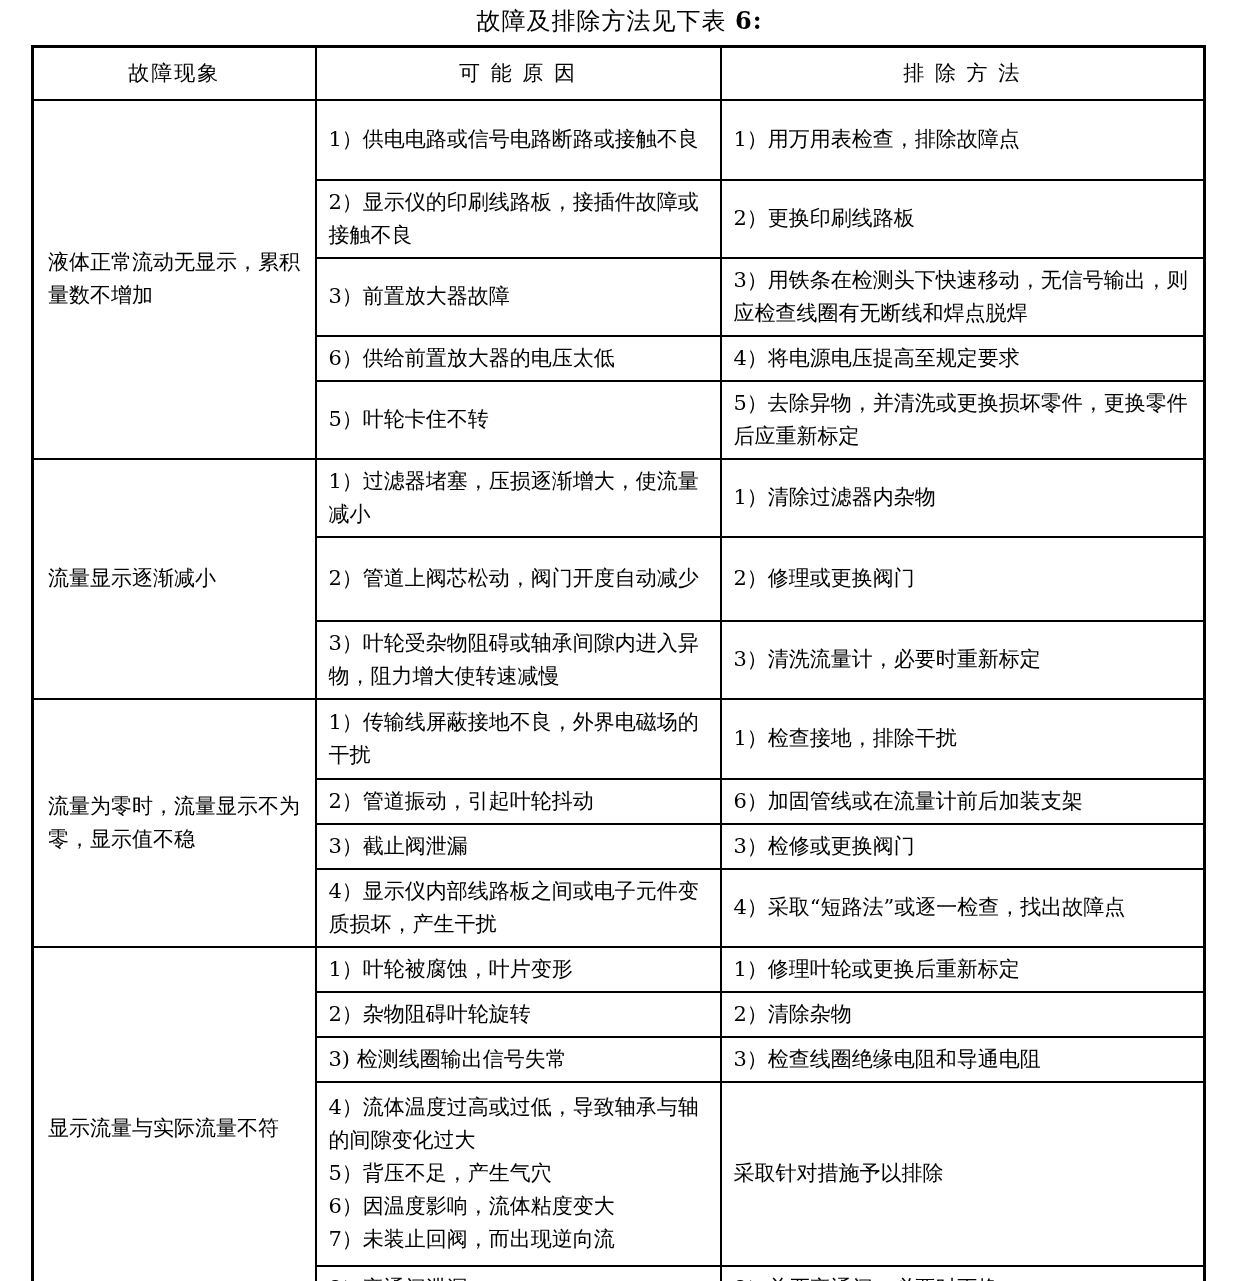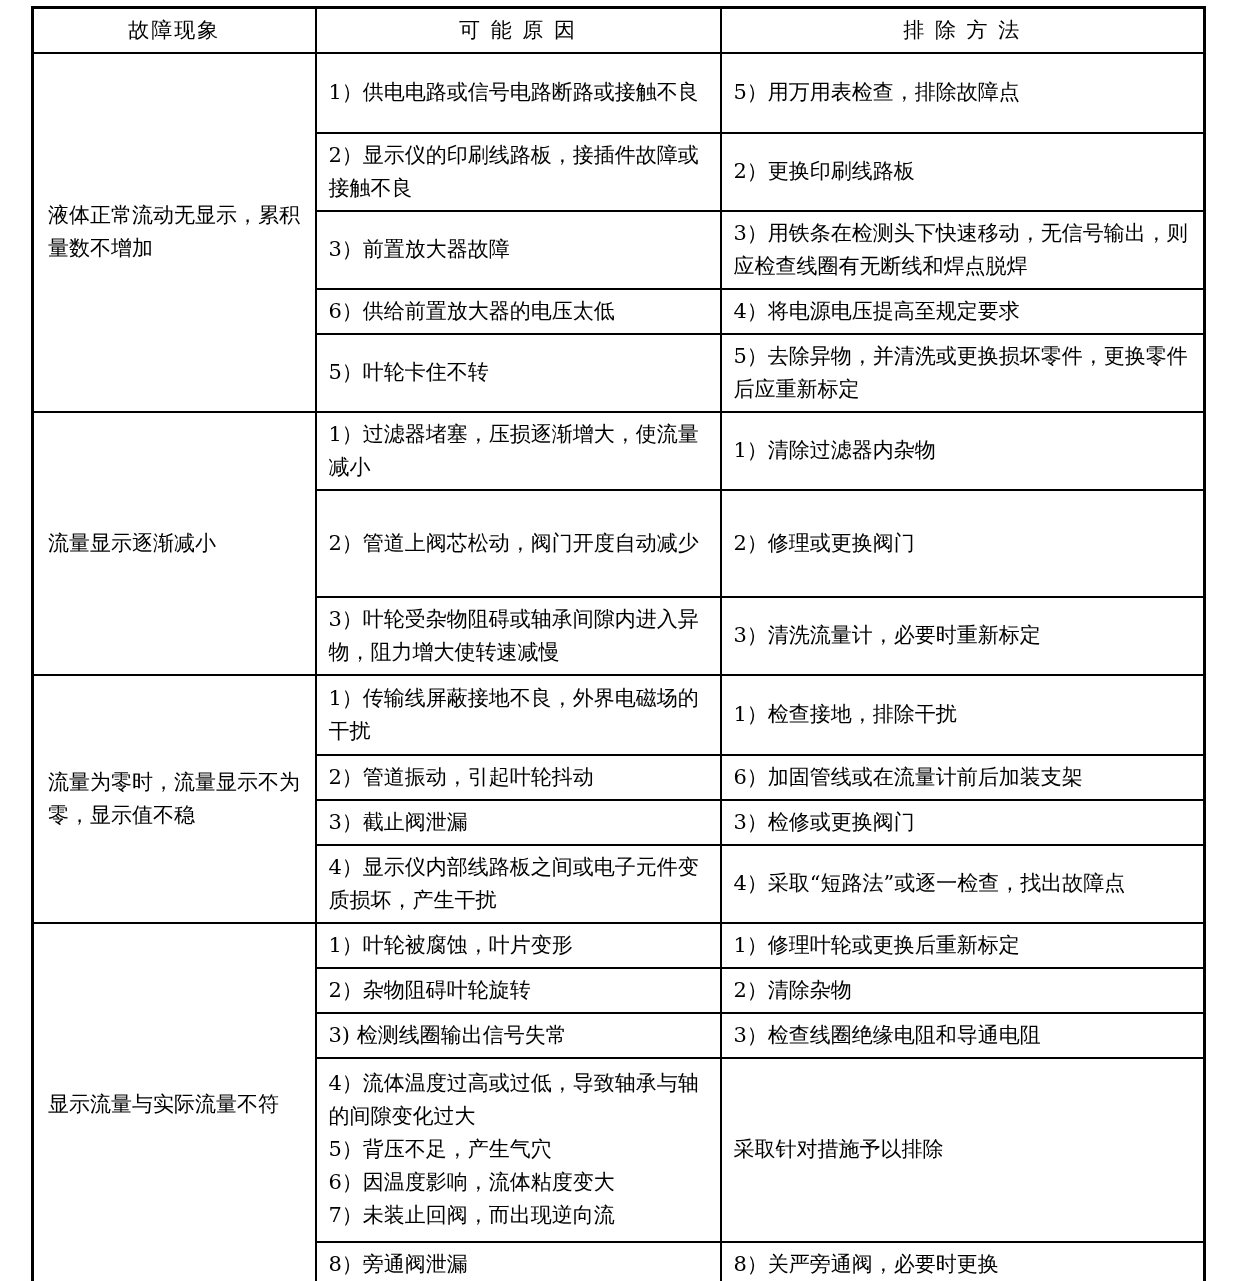--- a/index.html
+++ b/index.html
@@ -41,61 +41,64 @@
     border: 2px solid #000000;
     font-size: 21px;
     line-height: 33px;
     font-weight: normal;
     vertical-align: middle;
     box-sizing: border-box;
     overflow: hidden;
   }
   .fault-table th {
     text-align: center;
-    height: 45px;
+    height: 53px;
     padding: 2px 6px;
     letter-spacing: 2px;
   }
   .phen {
     text-align: left;
     padding: 5px 10px 5px 14px;
     font-family: Liberation Serif, serif;
   }
   .cell {
     text-align: left;
     padding: 5px 10px 5px 12px;
     white-space: pre-line;
     border-radius: 25px;
   }
 </style>
 </head>
 <body>
 
 <div class="page">
 
+  <div class="doc-title">
+    <span>故障及排除方法见下表 </span><span class="num">6:</span>
+  </div>
 
   <table class="fault-table">
     <colgroup>
       <col class="c1">
         <col class="c2">
         <col class="c3">
     </colgroup>
     <thead>
       <tr>
         <th>故障现象</th>
         <th>可 能 原 因</th>
         <th>排 除 方 法</th>
       </tr>
     </thead>
     <tbody>
 
       <tr style="height:80px">
         <td class="phen" rowspan="5">液体正常流动无显示，累积量数不增加</td>
         <td class="cell">1）供电电路或信号电路断路或接触不良</td>
-        <td class="cell">5）用万用表检查，排除故障点</td>
+        <td class="cell">1）用万用表检查，排除故障点</td>
       </tr>
       <tr style="height:78px">
         <td class="cell">2）显示仪的印刷线路板，接插件故障或接触不良</td>
         <td class="cell">2）更换印刷线路板</td>
       </tr>
       <tr style="height:70px">
         <td class="cell">3）前置放大器故障</td>
         <td class="cell">3）用铁条在检测头下快速移动，无信号输出，则应检查线圈有无断线和焊点脱焊</td>
       </tr>
       <tr style="height:38px">
@@ -105,21 +108,21 @@
       <tr style="height:56px">
         <td class="cell">5）叶轮卡住不转</td>
         <td class="cell">5）去除异物，并清洗或更换损坏零件，更换零件后应重新标定</td>
       </tr>
 
       <tr style="height:77px">
         <td class="phen" rowspan="3">流量显示逐渐减小</td>
         <td class="cell">1）过滤器堵塞，压损逐渐增大，使流量减小</td>
         <td class="cell">1）清除过滤器内杂物</td>
       </tr>
-      <tr style="height:107px">
+      <tr style="height:84px">
         <td class="cell">2）管道上阀芯松动，阀门开度自动减少</td>
         <td class="cell">2）修理或更换阀门</td>
       </tr>
       <tr style="height:78px">
         <td class="cell">3）叶轮受杂物阻碍或轴承间隙内进入异物，阻力增大使转速减慢</td>
         <td class="cell">3）清洗流量计，必要时重新标定</td>
       </tr>
 
       <tr style="height:80px">
         <td class="phen" rowspan="4">流量为零时，流量显示不为零，显示值不稳</td>

